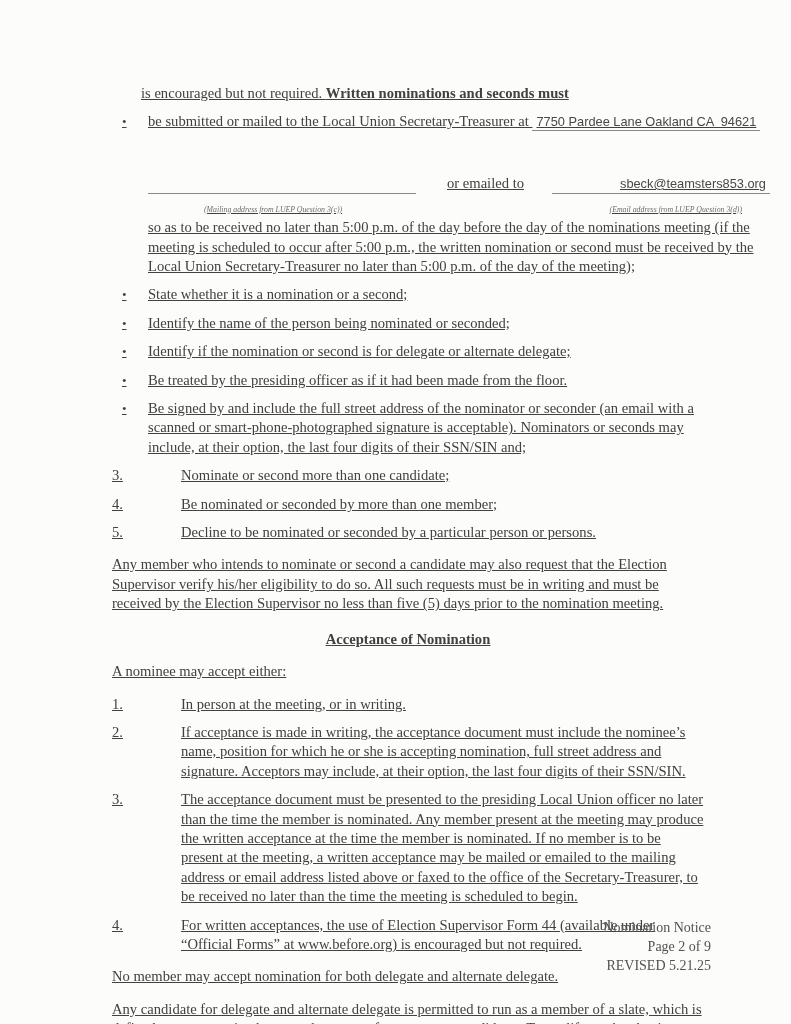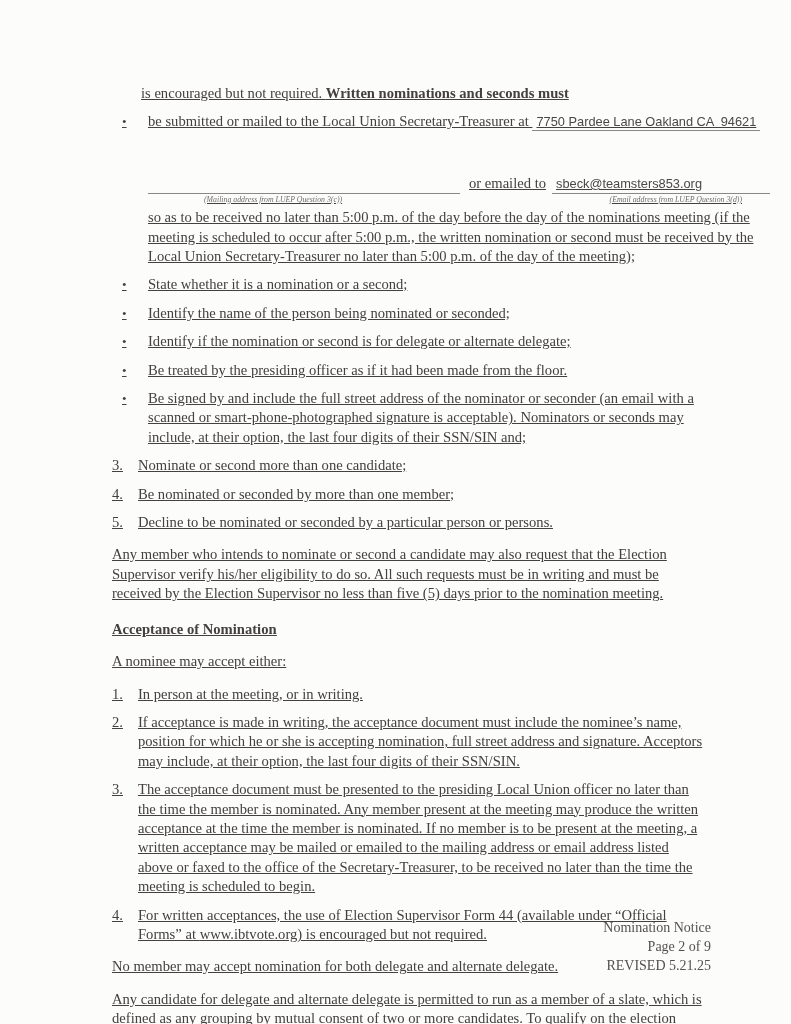--- a/index.html
+++ b/index.html
@@ -36,50 +36,52 @@
 
   
   .form-line1 { white-space: nowrap; }
   .filled {
     font-family: "Liberation Sans", sans-serif;
     font-size: 12.8px;
     color: #4a4845;
     border-bottom: 1px solid #8a8883;
     white-space: pre;
     padding: 0 4px 1px 4px;
+    text-align: right;
   }
-  .form-line2 { display: flex; align-items: flex-end; width: 622px; margin-top: 3px; }
+  .form-line2 { display: flex; align-items: flex-end; width: 622px; margin-top: 3px; gap: 22px; }
   .blank-line {
     flex: 1 1 auto;
     border-bottom: 1px solid #8a8883;
     height: 14px;
     margin-right: 9px;
   }
   .emailed-label { flex: 0 0 auto; white-space: nowrap; }
   .email-filled { margin-left: 6px; flex: 0 0 auto; min-width: 210px; margin-top: 40px; }
   .captions-row {
     display: flex; width: 640px;
     font-style: italic;
     font-size: 7.8px;
     color: #6e6c68;
-    margin-top: 1px; margin-bottom: 3px;
+    margin-top: 11px; margin-bottom: 3px;
   }
   .caption-left { margin-left: 56px; }
   .caption-right { margin-left: auto; margin-right: 46px; }
 
   
   .num-item { display: flex; margin-bottom: 9px; }
   .num-marker { width: 26px; flex: 0 0 26px; }
-  .num-text { flex: 1 1 auto; }
+  .num-text { flex: 1 1 auto; margin-left: 43px; }
 
   .para { margin: 13px 0 13px 0; }
   .section-heading {
     margin: 16px 0 11px 0;
     font-weight: bold;
     text-decoration: underline;
+    text-align: center;
   }
   .doc-link { text-decoration: underline; }
 
   .footer {
     position: absolute;
     right: 80px;
     bottom: 48px;
     text-align: right;
     font-size: 14px;
     line-height: 1.35;
@@ -163,21 +165,21 @@
       <span class="num-marker">2.</span>
       <div class="num-text">If acceptance is made in writing, the acceptance document must include the nominee’s name, position for which he or she is accepting nomination, full street address and signature. Acceptors may include, at their option, the last four digits of their SSN/SIN.</div>
     </div>
     <div class="num-item">
       <span class="num-marker">3.</span>
       <div class="num-text">The acceptance document must be presented to the presiding Local Union officer no later than the time the member is nominated. Any member present at the meeting may produce the written acceptance at the time the member is nominated. If no member is to be present at the meeting, a written acceptance may be mailed or emailed to the mailing address or email address listed above or faxed to the office of the Secretary-Treasurer, to be received no later than the time the meeting is scheduled to begin.</div>
     </div>
     <div class="num-item">
       <span class="num-marker">4.</span>
       <div class="num-text">
-        <span>For written acceptances, the use of Election Supervisor Form 44 (available under “Official Forms” at </span><span class="doc-link">www.ibtvote.org</span><span>) is encouraged but not required.</span>
+        <span>For written acceptances, the use of Election Supervisor Form 44 (available under “Official Forms” at </span><span class="doc-link">www.before.org</span><span>) is encouraged but not required.</span>
       </div>
     </div>
 
     <div class="para">No member may accept nomination for both delegate and alternate delegate.</div>
 
     <div class="para">Any candidate for delegate and alternate delegate is permitted to run as a member of a slate, which is defined as any grouping by mutual consent of two or more candidates. To qualify on the election ballot as a slate, a Slate Declaration Form (Election Supervisor Form 10, which is</div>
 
   </div>
 
   <div class="footer">

